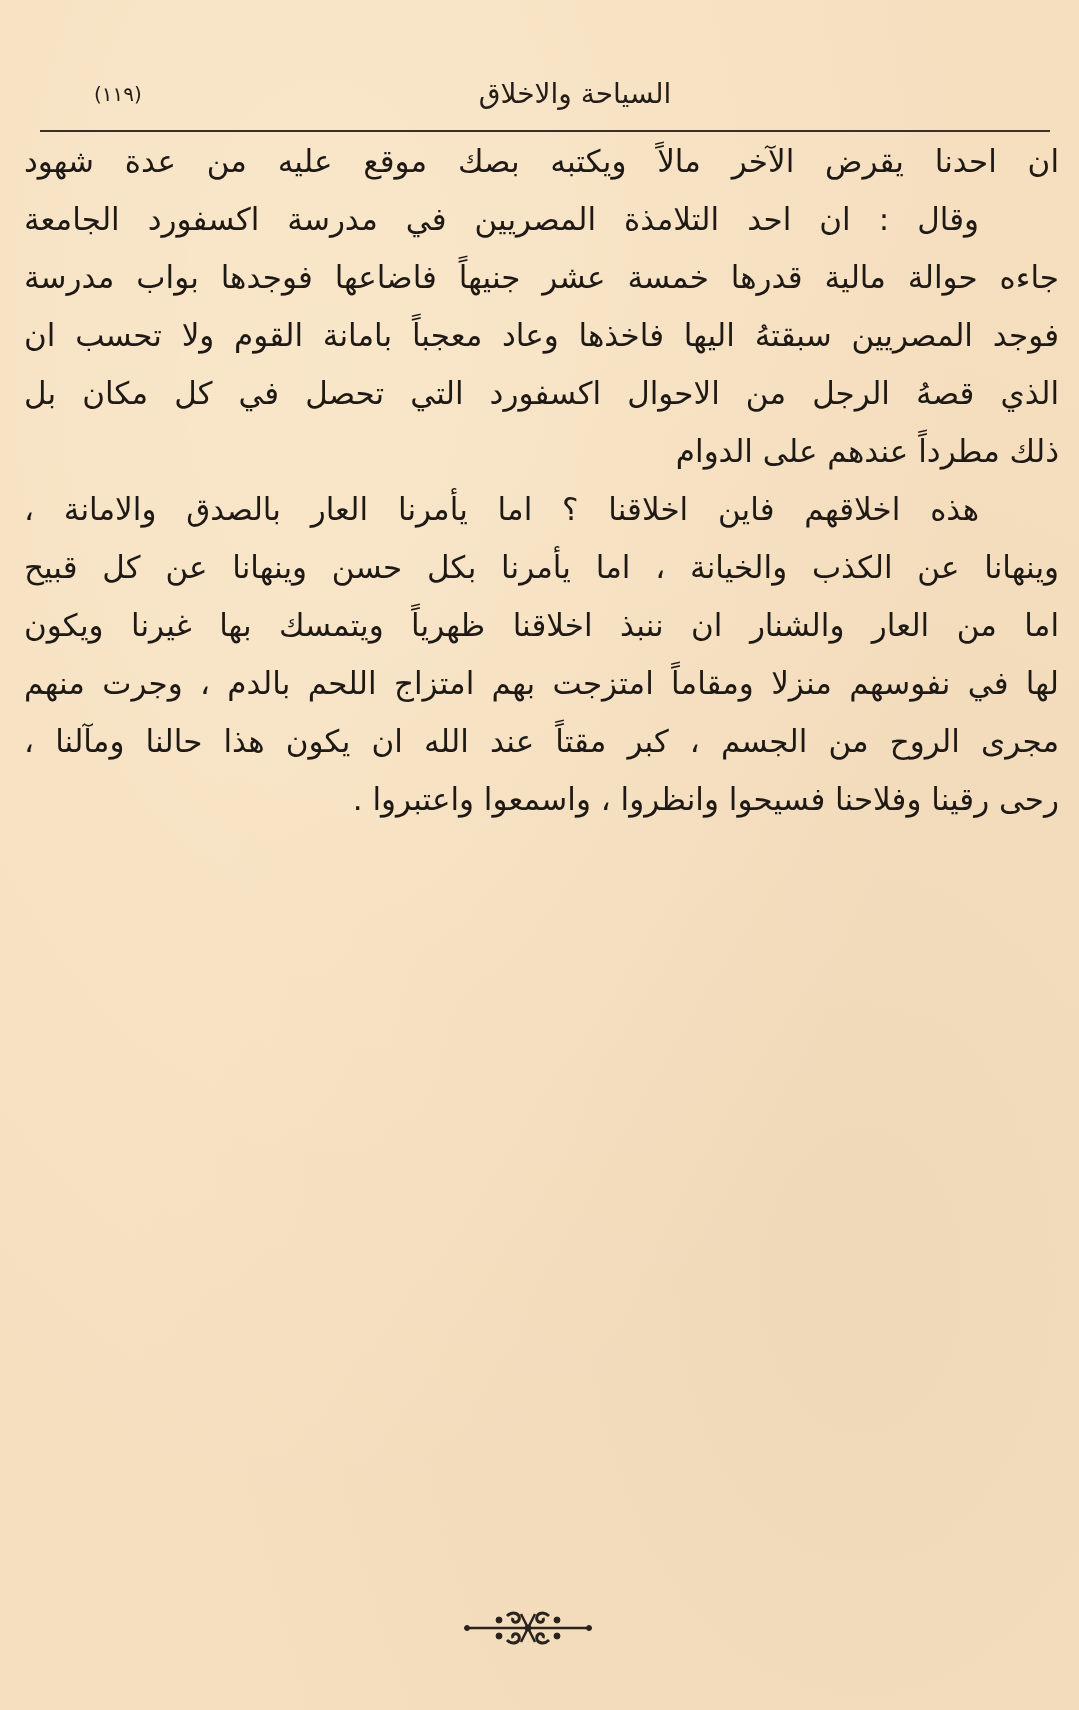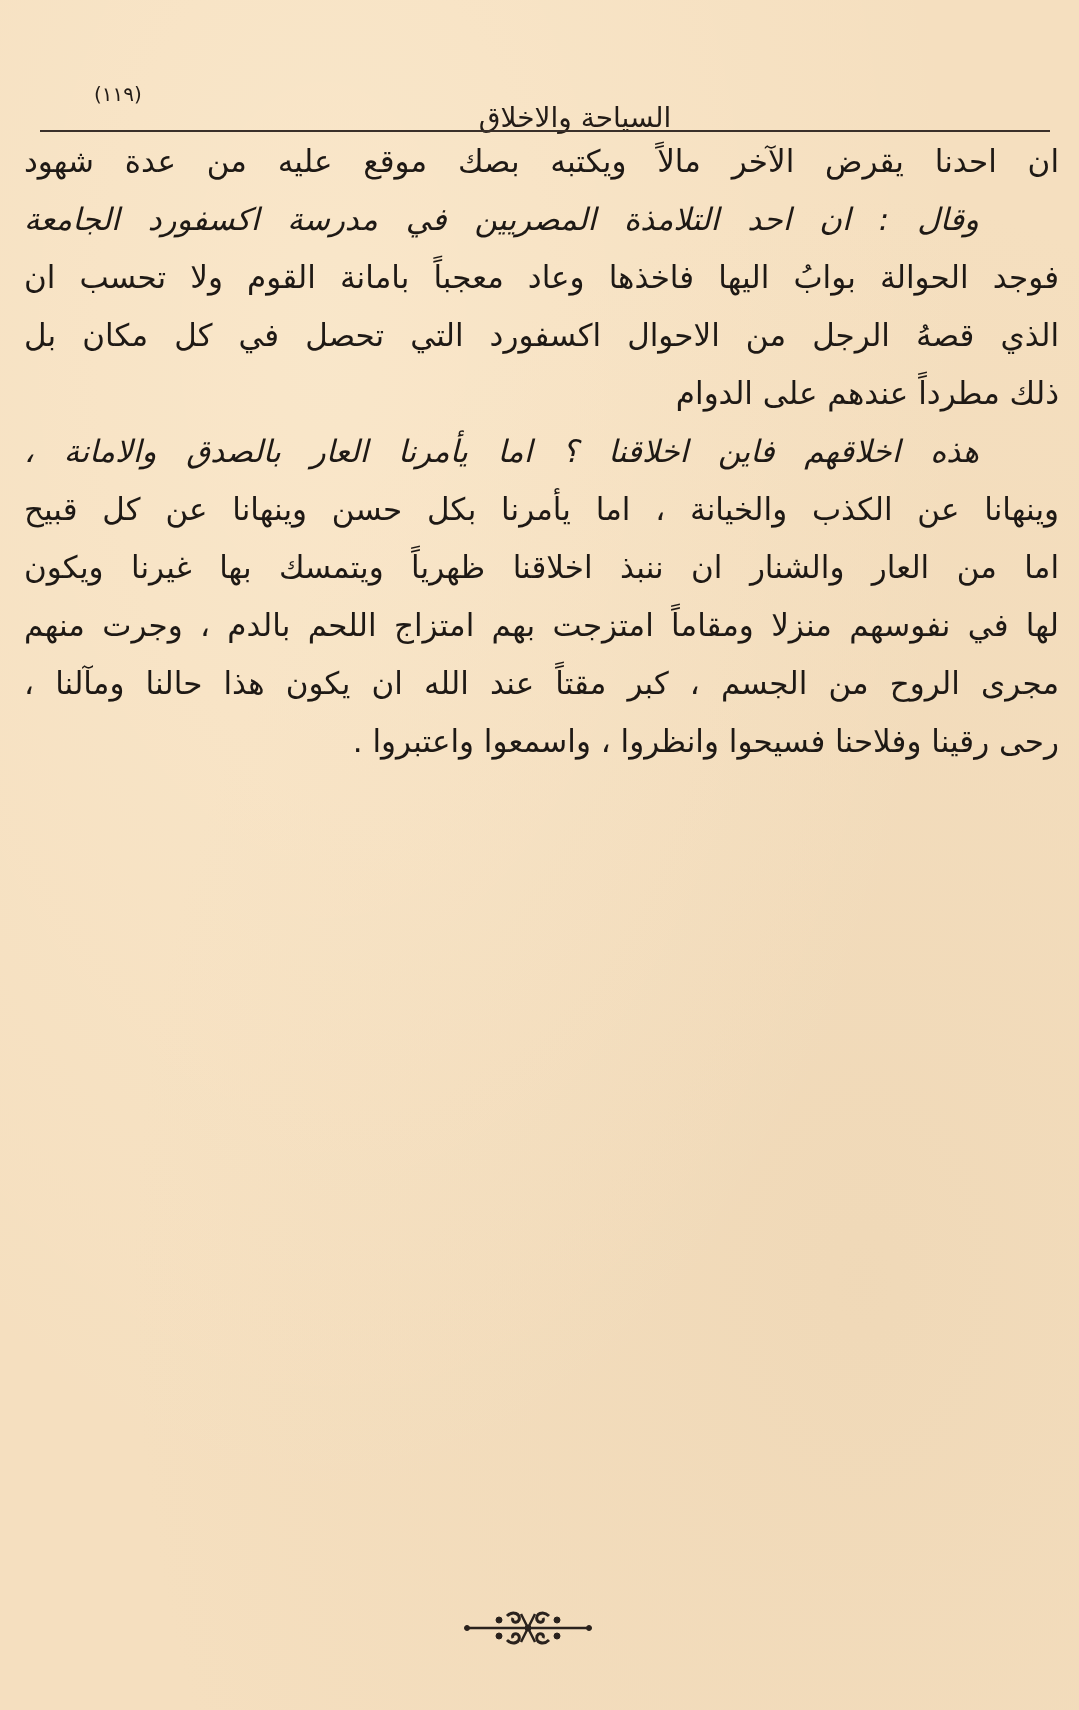--- a/index.html
+++ b/index.html
@@ -34,21 +34,20 @@
     .head-title {
       position: absolute;
       right: 0;
       left: 0;
       text-align: center;
       top: 4px;
       font-size: 28px;
       line-height: 40px;
       color: #231c17;
       padding-left: 60px;
-      margin-top: 24px;
     }
     .head-page {
       position: absolute;
       left: 54px;
       top: 4px;
       font-size: 20px;
       line-height: 40px;
       direction: ltr;
       letter-spacing: 2px;
       color: #231c17;
@@ -78,21 +77,20 @@
       white-space: nowrap;
       text-align: justify;
       text-align-last: justify;
       color: #1e1915;
     }
     .line.short {
       text-align-last: right;
     }
     .line.indent {
       padding-right: 80px;
-      font-style: italic;
     }
     .ornament {
       position: absolute;
       top: 1608px;
       left: 463px;
       width: 130px;
       height: 40px;
     }
     .ornament svg { display: block; }
   </style>
@@ -104,21 +102,22 @@
   <div class="running-head">
     <span class="head-title">السياحة والاخلاق</span>
     <span class="head-page">(١١٩)</span>
   </div>
 
   <div class="rule"></div>
 
   <div class="body-text">
     <span class="line">ان احدنا يقرض الآخر مالاً ويكتبه بصك موقع عليه من عدة شهود</span>
     <span class="line indent">وقال : ان احد التلامذة المصريين في مدرسة اكسفورد الجامعة</span>
-    <span class="line">فوجد الحوالة بوابُ اليها فاخذها وعاد معجباً بامانة القوم ولا تحسب ان</span>
+    <span class="line">جاءه حوالة مالية قدرها خمسة عشر جنيهاً فاضاعها فوجدها بواب مدرسة</span>
+    <span class="line">فوجد المصريين سبقتهُ اليها فاخذها وعاد معجباً بامانة القوم ولا تحسب ان</span>
     <span class="line">الذي قصهُ الرجل من الاحوال اكسفورد التي تحصل في كل مكان بل</span>
     <span class="line short">ذلك مطرداً عندهم على الدوام</span>
     <span class="line indent">هذه اخلاقهم فاين اخلاقنا ؟ اما يأمرنا العار بالصدق والامانة ،</span>
     <span class="line">وينهانا عن الكذب والخيانة ، اما يأمرنا بكل حسن وينهانا عن كل قبيح</span>
     <span class="line">اما من العار والشنار ان ننبذ اخلاقنا ظهرياً ويتمسك بها غيرنا ويكون</span>
     <span class="line">لها في نفوسهم منزلا ومقاماً امتزجت بهم امتزاج اللحم بالدم ، وجرت منهم</span>
     <span class="line">مجرى الروح من الجسم ، كبر مقتاً عند الله ان يكون هذا حالنا ومآلنا ،</span>
     <span class="line short">رحى رقينا وفلاحنا فسيحوا وانظروا ، واسمعوا واعتبروا .</span>
   </div>
 

